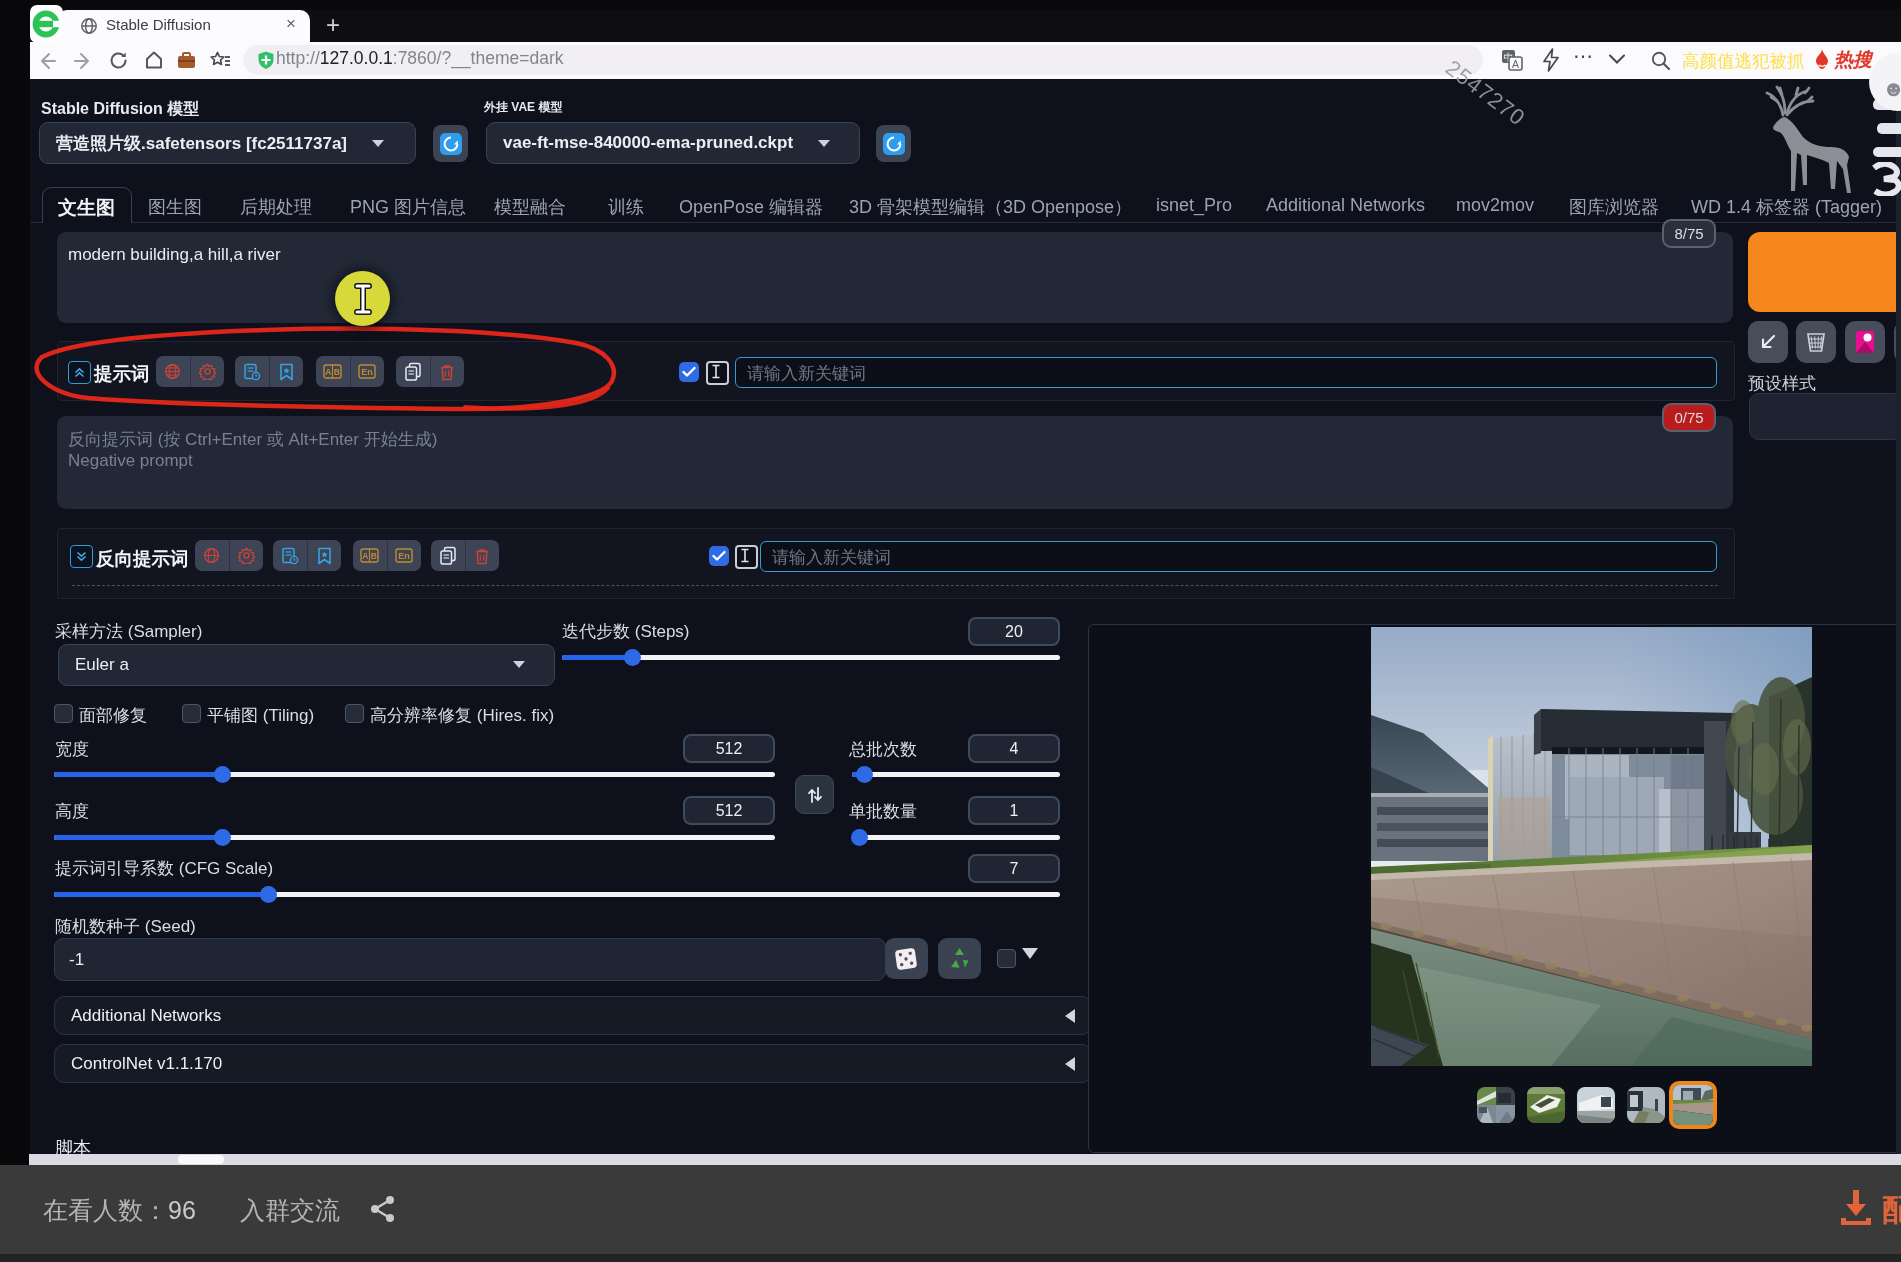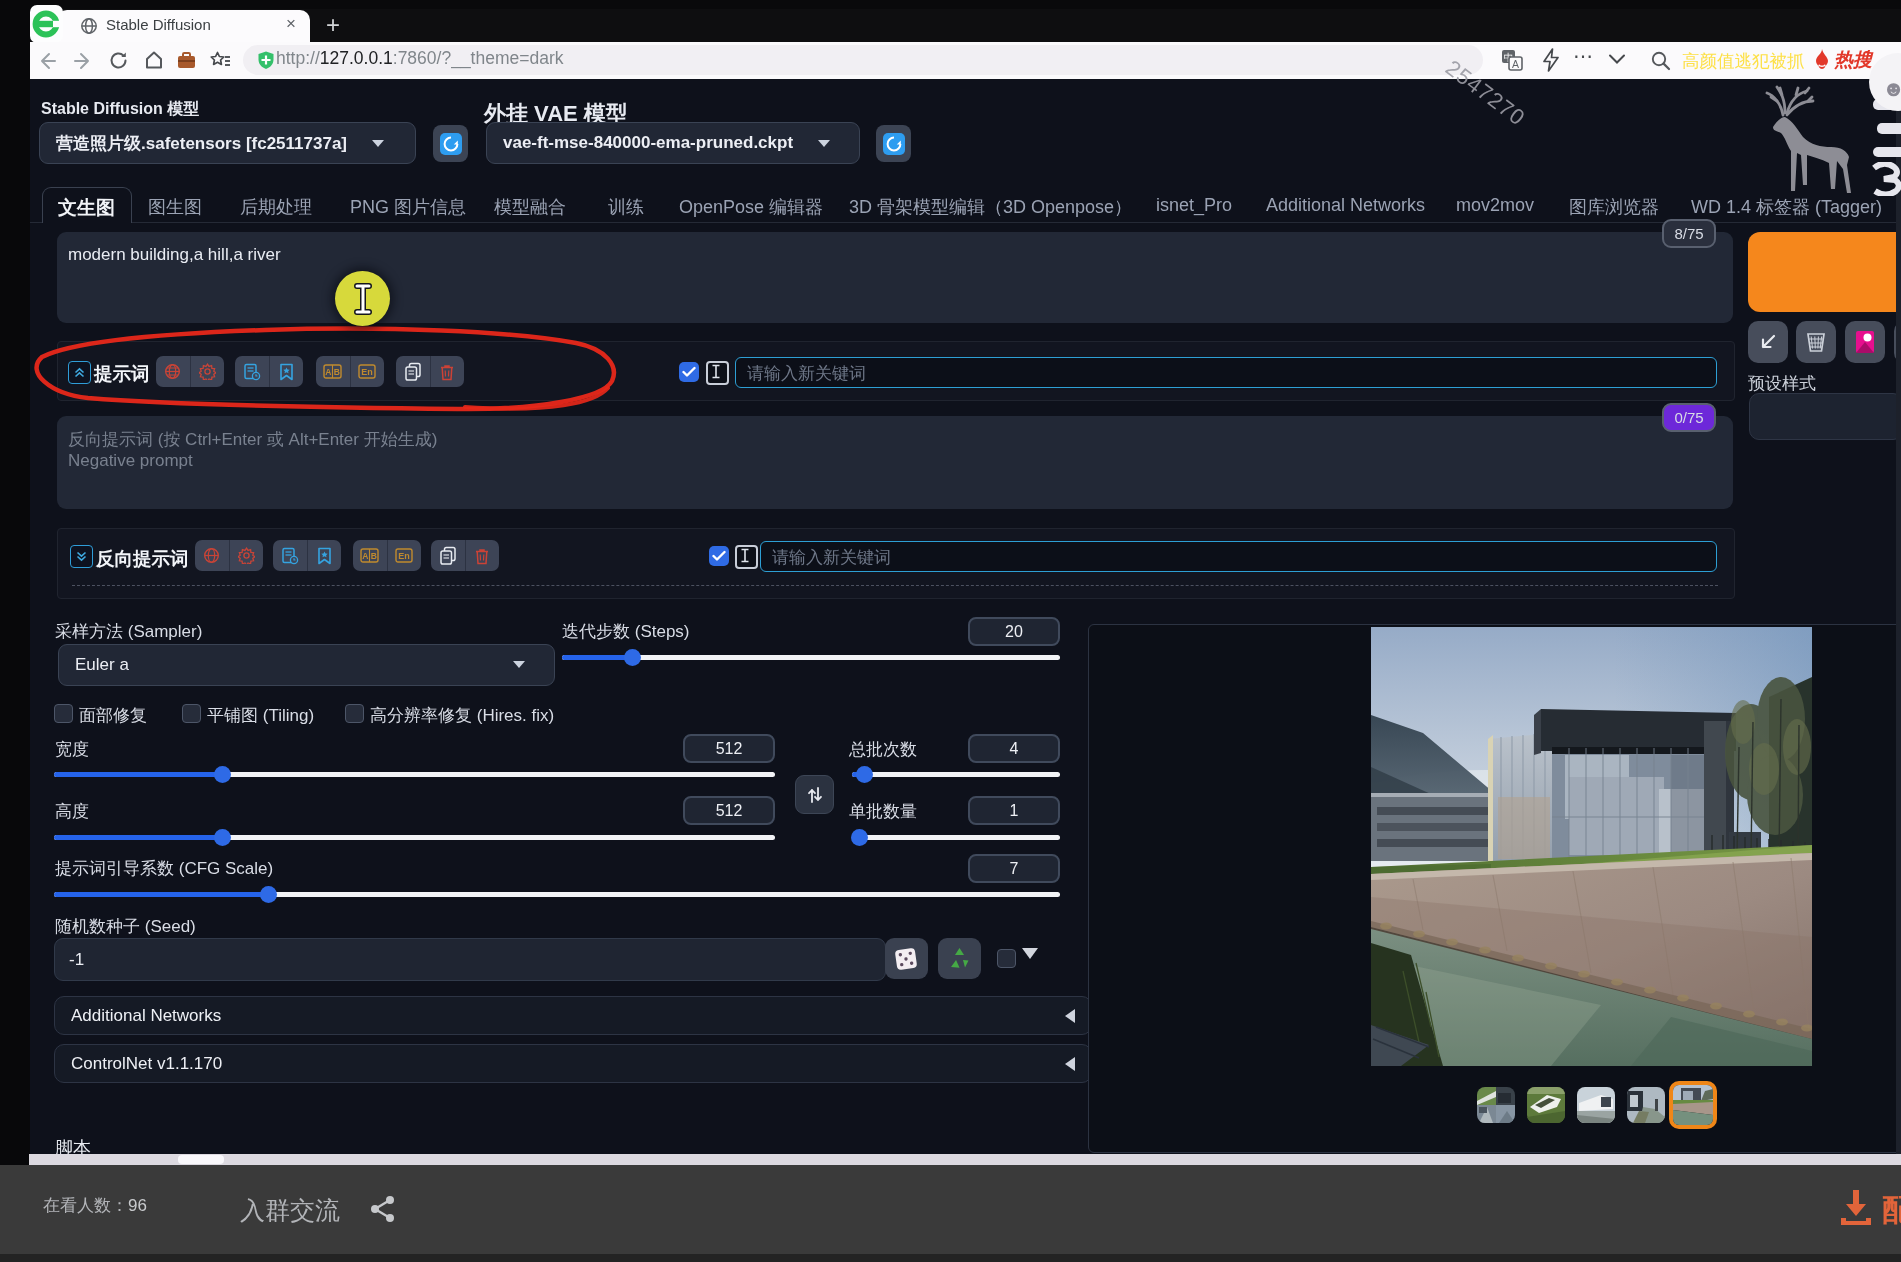--- a/index.html
+++ b/index.html
@@ -111,21 +111,21 @@
 <div class="lbl" style="left:41px;top:99px;color:#e7eaf1;font-weight:bold;font-size:16px;text-align:right;">Stable Diffusion 模型</div>
 <div class="ddown" style="left:39px;top:122px;width:343px;height:40px;font-weight:bold;">营造照片级.safetensors [fc2511737a]</div>
 <div class="caret" style="left:372px;top:140px;"></div>
 <div class="rbtn" style="left:433px;top:125px;">
       <svg width="22" height="22" viewBox="0 0 22 22">
         <rect x="0" y="0" width="22" height="22" rx="5" fill="#2e9df0"></rect>
         <path d="M11 4.6 a6.4 6.4 0 1 0 6.4 6.4" fill="none" stroke="#fff" stroke-width="2"></path>
         <path d="M17.8 7.5 v4 h-4 z" fill="#fff"></path>
       </svg>
     </div>
-<div class="lbl" style="left:484px;top:99px;color:#e7eaf1;font-weight:bold;font-size:22px;">外挂 VAE 模型</div>
+<div class="lbl" style="left:484px;top:99px;color:#e7eaf1;font-weight:bold;font-size:12px;">外挂 VAE 模型</div>
 <div class="ddown" style="left:486px;top:122px;width:340px;height:40px;font-weight:bold;">vae-ft-mse-840000-ema-pruned.ckpt</div>
 <div class="caret" style="left:818px;top:140px;"></div>
 <div class="rbtn" style="left:876px;top:125px;">
       <svg width="22" height="22" viewBox="0 0 22 22">
         <rect x="0" y="0" width="22" height="22" rx="5" fill="#2e9df0"></rect>
         <path d="M11 4.6 a6.4 6.4 0 1 0 6.4 6.4" fill="none" stroke="#fff" stroke-width="2"></path>
         <path d="M17.8 7.5 v4 h-4 z" fill="#fff"></path>
       </svg>
     </div>
 
@@ -230,21 +230,21 @@
 <div class="abs" style="left:706px;top:361px;width:19px;height:20px;border:2px solid #c9ced9;border-radius:4px;background:#0d1019;"></div>
 <svg class="abs" style="left:710px;top:364px;" width="12" height="15" viewBox="0 0 12 15">
       <path d="M2.5 1.5 h7 M2.5 13.5 h7 M6 1.5 v12" fill="none" stroke="#dfe3ec" stroke-width="1.6"></path>
     </svg>
 <div class="abs" style="left:735px;top:357px;width:980px;height:29px;background:#0c0f18;border:1.5px solid #2d9fd4;border-radius:6px;"></div>
 <div class="abs" style="left:747px;top:362px;font-size:17px;color:#6e7788;">请输入新关键词</div>
 
 <div class="abs" style="left:57px;top:416px;width:1676px;height:93px;background:#222836;border-radius:9px;"></div>
 <div class="abs" style="left:68px;top:428px;font-size:17px;color:#79818f;">反向提示词 (按 Ctrl+Enter 或 Alt+Enter 开始生成)</div>
 <div class="abs" style="left:68px;top:451px;font-size:17px;color:#79818f;">Negative prompt</div>
-<div class="abs" style="left:1662px;top:403px;width:50px;height:25px;background:#6d28d9;border:2px solid #59606f;border-radius:9px;color:#d8dce5;font-size:15px;display:flex;align-items:center;justify-content:center;">0/75</div>
+<div class="abs" style="left:1662px;top:403px;width:50px;height:25px;background:#b91c1c;border:2px solid #59606f;border-radius:9px;color:#d8dce5;font-size:15px;display:flex;align-items:center;justify-content:center;">0/75</div>
 
 <div class="abs" style="left:57px;top:528px;width:1676px;height:69px;background:#121520;border:1px solid #20242f;border-radius:4px;"></div>
 <div class="abs" style="left:72px;top:585px;width:1646px;height:0;border-top:1.5px dashed #4c5160;"></div>
 <div class="chevbtn" style="left:70px;top:545px;">
       <svg width="13" height="13" viewBox="0 0 13 13">
         <path d="M2.5 2.5 L6.5 6.2 L10.5 2.5 M2.5 6.5 L6.5 10.2 L10.5 6.5" fill="none" stroke="#3fa9e0" stroke-width="1.6"></path>
       </svg>
     </div>
 <div class="abs" style="left:96px;top:546px;font-size:18.5px;font-weight:bold;color:#f3f5f9;">反向提示词</div>
 <div class="grp" style="left:195px;top:540px;">
@@ -661,21 +661,21 @@
       <g stroke="#ffffff" stroke-width="3" stroke-linecap="round">
         <path d="M5,4 h12 M5,30 h12 M11,4 v26"></path>
       </g>
     </svg>
 
 <div class="abs" style="left:0;top:0;width:30px;height:1165px;background:#08080a;"></div>
 <div class="abs" style="left:29px;top:1154px;width:1872px;height:11px;background:#dcd9e0;"></div>
 <div class="abs" style="left:178px;top:1155px;width:46px;height:9px;background:#f9f8fb;border-radius:4px;"></div>
 <div class="abs" style="left:0;top:1165px;width:1901px;height:89px;background:#3a3a3a;"></div>
 <div class="abs" style="left:0;top:1254px;width:1901px;height:8px;background:#232323;"></div>
-<div class="abs" style="left:43px;top:1194px;font-size:17px;color:#b2b4b8;">在看人数：<span style="color:#c8cacd;">96</span></div>
+<div class="abs" style="left:43px;top:1194px;font-size:25px;color:#b2b4b8;">在看人数：<span style="color:#c8cacd;">96</span></div>
 <div class="abs" style="left:240px;top:1194px;font-size:25px;color:#b2b4b8;">入群交流</div>
 <svg class="abs" style="left:368px;top:1194px;" width="30" height="30" viewBox="0 0 30 30">
       <g fill="#c6c8cb">
         <circle cx="22" cy="6" r="4"></circle>
         <circle cx="7" cy="15" r="4"></circle>
         <circle cx="22" cy="24" r="4"></circle>
       </g>
       <g stroke="#c6c8cb" stroke-width="2.4">
         <line x1="7" y1="15" x2="22" y2="6"></line>
         <line x1="7" y1="15" x2="22" y2="24"></line>

